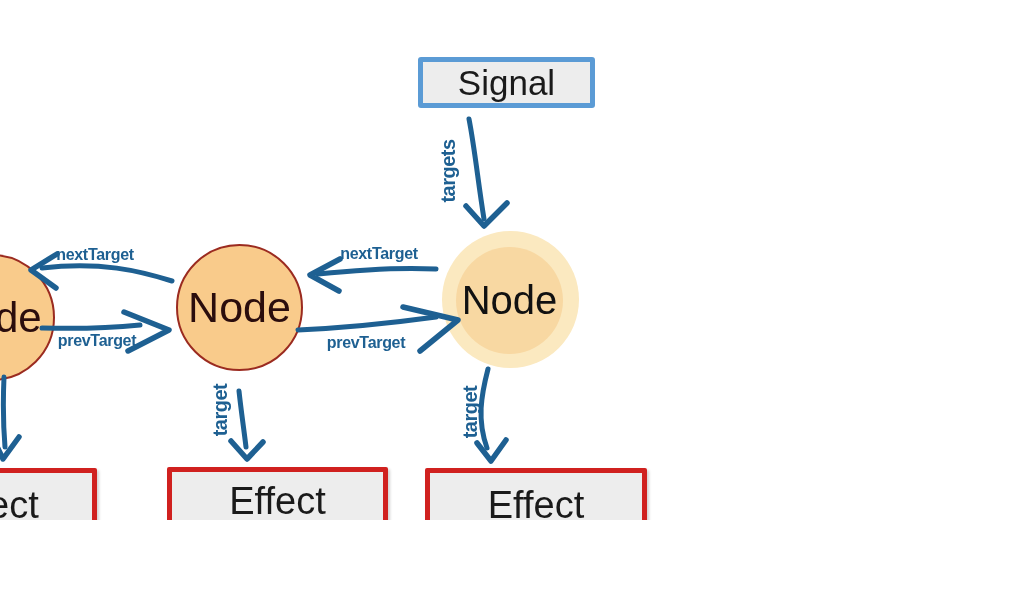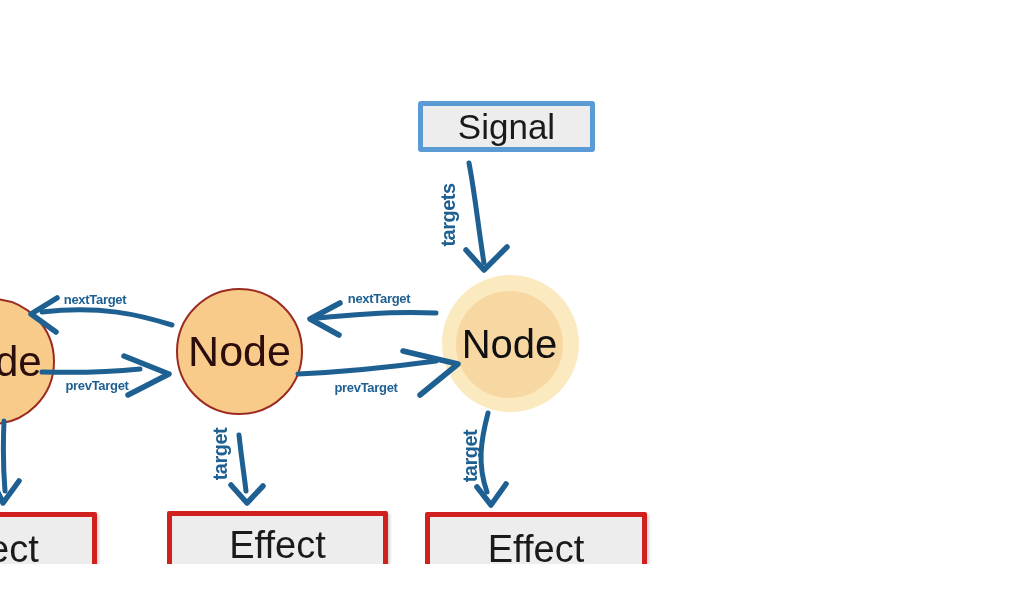--- a/index.html
+++ b/index.html
@@ -1,20 +1,19 @@
 <!DOCTYPE html>
 <html style="--arrow: #1e6092; --label-ink: #1e6092; --signal-border: #5b9bd5; --effect-border: #d0211f; --node-fill: #f9cb8b; --node-border: #9b2b20; --halo-outer: #fbe9c0; --halo-inner: #f8d8a2; --box-fill: #ededed;"><head>
 <meta charset="utf-8">
 <style>
   html,body{margin:0;padding:0;background:#fff;}
   *{box-sizing:border-box;}
   .canvas{
     position:relative;width:1024px;height:520px;overflow:hidden;background:#fff;
     font-family:"Liberation Sans","DejaVu Sans",sans-serif;
-    margin-top:44px;
   }
   
   .box{
     position:absolute;display:flex;align-items:center;justify-content:center;
     background:var(--box-fill,#ededed);color:#1a1a1a;
   }
   .signal{
     border:5px solid var(--signal-border,#5b9bd5);border-radius:3px;
     left:418px;top:57px;width:177px;height:51px;font-size:35px;
   }
@@ -43,21 +42,21 @@
     display:flex;align-items:center;justify-content:center;font-size:40px;color:#111;
   }
   
   svg.edges{position:absolute;left:0;top:0;width:1024px;height:600px;pointer-events:none;}
   svg.edges path{stroke:var(--arrow,#1e6092);fill:none;stroke-linecap:round;stroke-linejoin:round;}
   svg.edges path.line{stroke-width:5;}
   svg.edges path.head{stroke-width:5.5;}
   
   .elabel{
     position:absolute;color:var(--label-ink,#1e6092);font-weight:bold;
-    font-size:13px;letter-spacing:-0.3px;white-space:nowrap;
+    font-size:16px;letter-spacing:-0.3px;white-space:nowrap;
     transform:translate(-50%,-50%);
   }
   .elabel.rot{font-size:20px;letter-spacing:-0.5px;transform:translate(-50%,-50%) rotate(-90deg);}
 </style>
 </head>
 <body>
 
 <div class="canvas">
 
   <div class="box signal">

